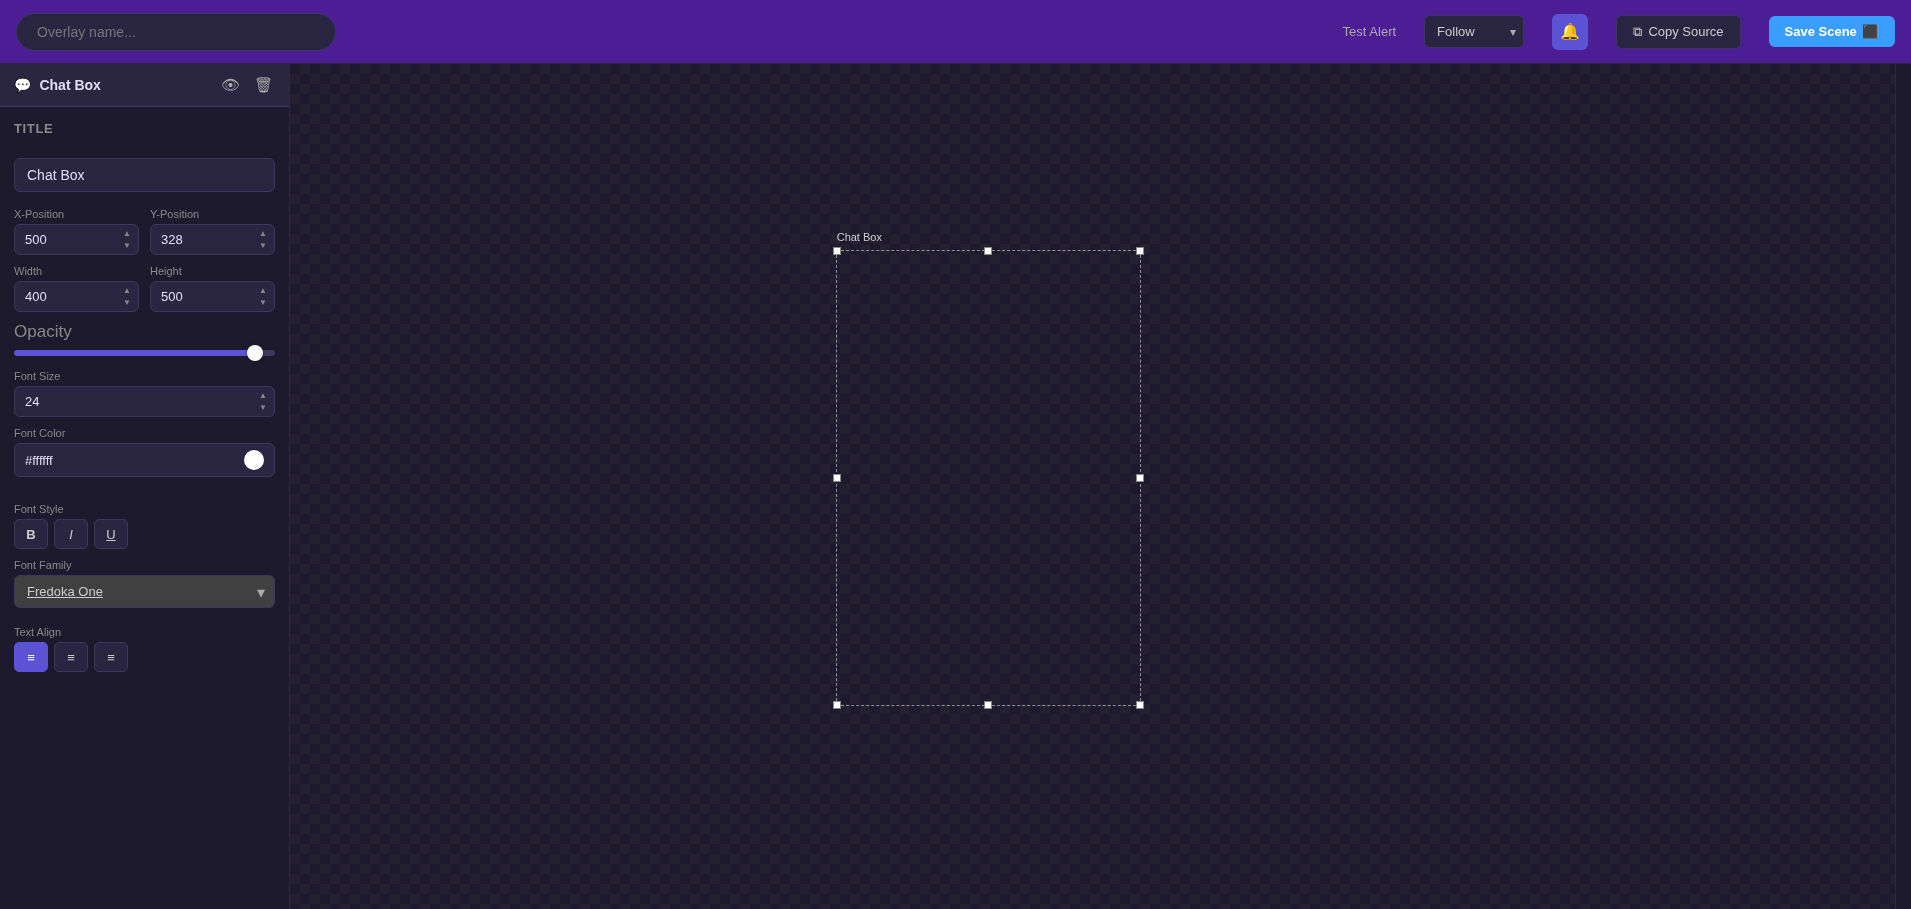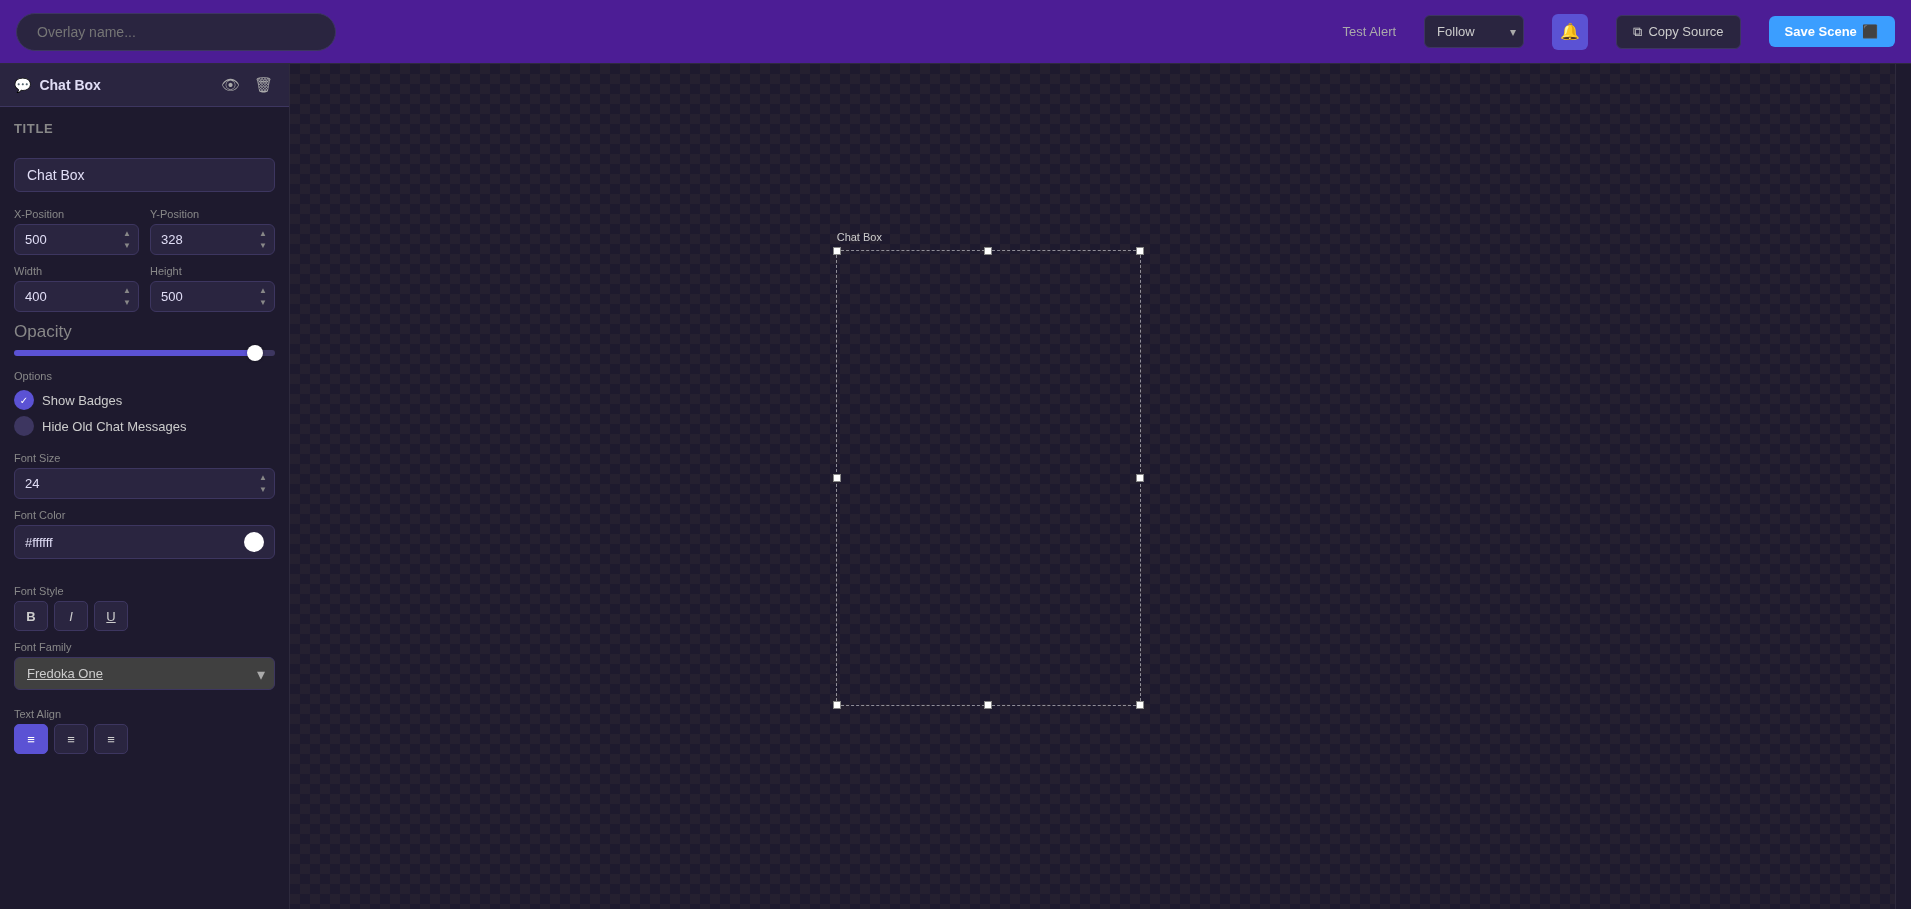--- a/index.html
+++ b/index.html
@@ -560,31 +560,20 @@
           </div>
         </div>
       </div>
     </div>
 
     <div class="opacity-section">
       <div class="opacity-label">Opacity</div>
       <input class="opacity-slider" type="range" min="0" max="100" value="95" style="">
     </div>
 
-    <div class="options-section">
-      <div class="options-label">Options</div>
-      <div class="option-item">
-        <div class="toggle-on">✓</div>
-        <span>Show Badges</span>
-      </div>
-      <div class="option-item">
-        <div class="toggle-off"></div>
-        <span>Hide Old Chat Messages</span>
-      </div>
-    </div>
 
     <div class="font-size-section">
       <div class="pos-label">Font Size</div>
       <div class="number-input-wrapper">
         <input class="number-input" type="text" value="24" style="">
         <div class="number-arrows">
           <button class="number-arrow">▲</button>
           <button class="number-arrow">▼</button>
         </div>
       </div>

